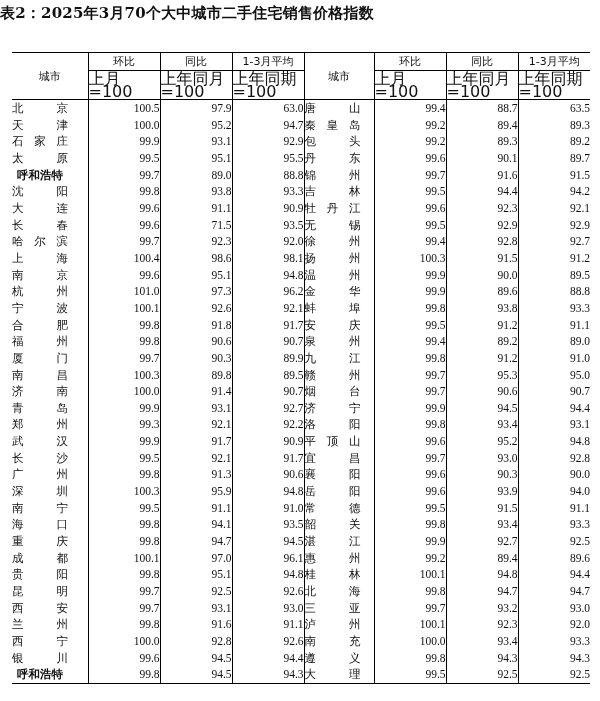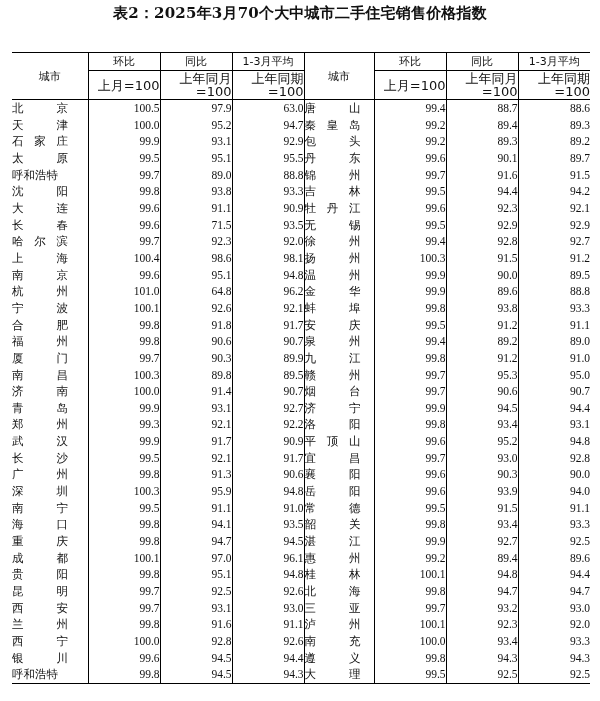--- a/index.html
+++ b/index.html
@@ -1,29 +1,29 @@
 <!DOCTYPE html>
 <html><head>
 <meta charset="utf-8">
 <style>
   html, body { margin: 0; padding: 0; background: #ffffff; }
   body { width: 600px; height: 701px; position: relative; overflow: hidden; font-family: "Liberation Serif", "DejaVu Serif", serif; color: #111; }
-  .title { position: absolute; top: 4px; left: 0; width: 600px; text-align: center; font-weight: bold; font-size: 15px; font-family: "DejaVu Serif", "Liberation Serif", serif; letter-spacing: 0.2px; }
+  .title { position: absolute; top: 4px; left: 0; width: 600px; text-align: left; font-weight: bold; font-size: 15px; font-family: "DejaVu Serif", "Liberation Serif", serif; letter-spacing: 0.2px; }
   table.idx { position: absolute; top: 52px; left: 12px; width: 578px; border-collapse: collapse; table-layout: fixed; font-size: 11px; }
   table.idx th, table.idx td { padding: 0; line-height: 16.65px; height: 16.65px; }
   table.idx thead tr.h1 th { border-top: 1.5px solid #000; border-bottom: 1px solid #000; font-weight: normal; text-align: center; font-family: "DejaVu Sans", sans-serif; font-size: 11px; height: 17px; line-height: 17px; }
-  table.idx thead tr.h2 th { border-bottom: 1px solid #000; font-weight: normal; text-align: right; font-family: "DejaVu Sans", sans-serif; font-size: 13px; line-height: 13px; height: 28px; }
+  table.idx thead tr.h2 th { border-bottom: 1px solid #000; font-weight: normal; text-align: left; font-family: "DejaVu Sans", sans-serif; font-size: 16px; line-height: 13px; height: 28px; }
   table.idx th.city-h { border-top: 1.5px solid #000; border-bottom: 1px solid #000; font-weight: normal; font-family: "DejaVu Sans", sans-serif; }
   .vl { border-left: 1px solid #000; }
   td.city { font-family: "DejaVu Sans", sans-serif; font-size: 11.5px; padding-left: 8px; }
   td.city span { display: inline-block; }
   td.num { text-align: right; padding-right: 3px; font-size: 11.5px; }
   tbody tr:last-child td { border-bottom: 1.5px solid #000; }
   .city-inner { display: flex; justify-content: space-between; width: 56px; }
-  .city-inner.full { justify-content: flex-start; letter-spacing: 0; }
+  .city-inner.full { justify-content: center; letter-spacing: 0; font-weight: bold; }
 </style>
 </head>
 <body>
 
 <div class="title">表2：2025年3月70个大中城市二手住宅销售价格指数</div>
 
 <table class="idx">
   <colgroup>
     <col style="width:76px">
       <col style="width:72px">
@@ -66,21 +66,21 @@
         <td class="num vl">97.9</td>
         <td class="num vl">63.0</td>
         <td class="city vl">
           <div class="city-inner">
             <span>唐</span>
             <span>山</span>
           </div>
         </td>
         <td class="num vl">99.4</td>
         <td class="num vl">88.7</td>
-        <td class="num vl">88.6</td>
+        <td class="num vl">63.5</td>
       </tr>
       <tr>
         <td class="city">
           <div class="city-inner">
             <span>天</span>
             <span>津</span>
           </div>
         </td>
         <td class="num vl">100.0</td>
         <td class="num vl">95.2</td>
@@ -279,21 +279,21 @@
         <td class="num vl">89.5</td>
       </tr>
       <tr>
         <td class="city">
           <div class="city-inner">
             <span>杭</span>
             <span>州</span>
           </div>
         </td>
         <td class="num vl">101.0</td>
-        <td class="num vl">64.8</td>
+        <td class="num vl">97.3</td>
         <td class="num vl">96.2</td>
         <td class="city vl">
           <div class="city-inner">
             <span>金</span>
             <span>华</span>
           </div>
         </td>
         <td class="num vl">99.9</td>
         <td class="num vl">89.6</td>
         <td class="num vl">88.8</td>

